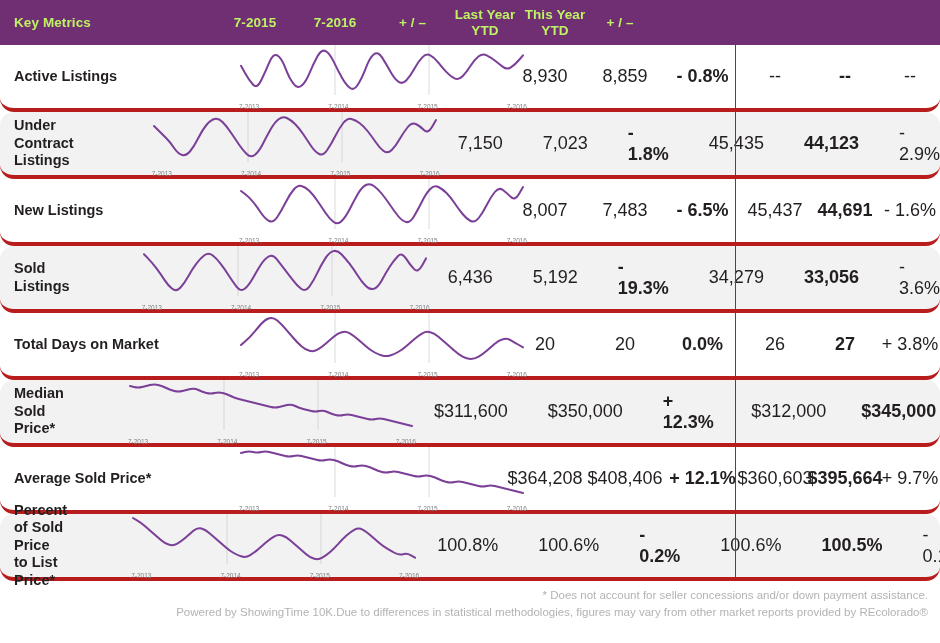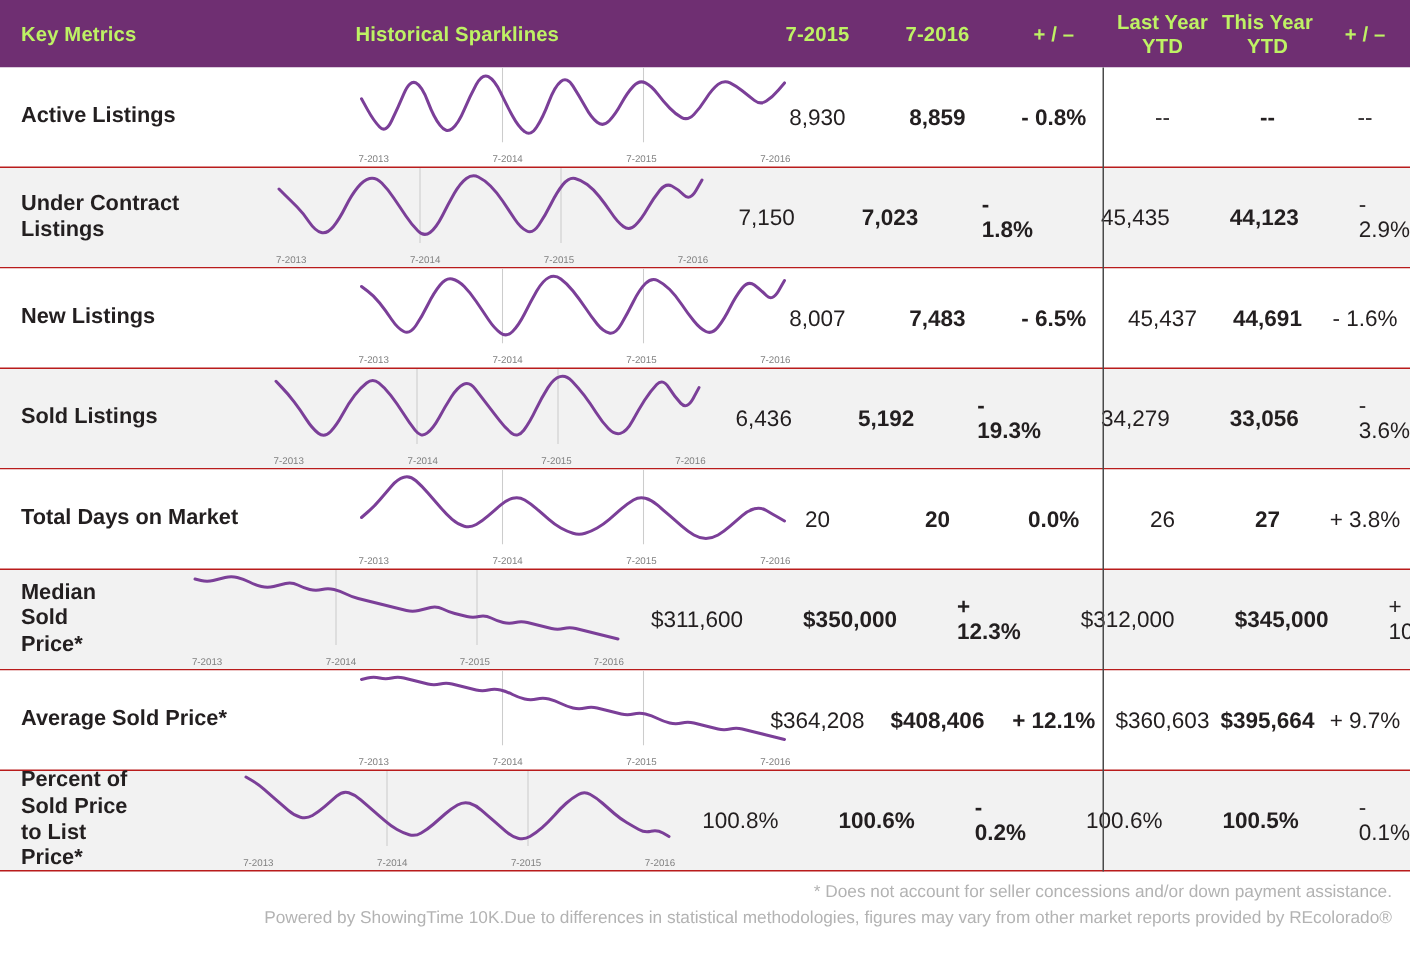--- a/index.html
+++ b/index.html
@@ -39,22 +39,23 @@
   .h-ty      { width: 70px;  justify-content: flex-end; text-align:center; line-height:1.15; }
   .h-pct2    { width: 60px;  justify-content: center; }
   .h-ly .stack, .h-ty .stack { display:block; width:100%; text-align:center; }
 
   
   .rows { position: relative; }
   .row {
     display: flex;
     align-items: stretch;
     height: 67px;
-    border-bottom: 1px solid #b91c1c;
+    border-bottom: 4px solid #b91c1c;
     background: #ffffff;
+    border-radius: 14px;
   }
   .row.alt { background: #f2f2f2; gap: 40px; }
 
   .c-metric {
     width: 215px;
     display: flex; align-items: center;
     padding-left: 14px;
     font-size: 14.5px;
     font-weight: bold;
     color: #231f20;
@@ -82,25 +83,25 @@
     width: 292px;
   }
   .spark-labels span {
     font-size: 6.5px;
     color: #808080;
     font-family: "Liberation Sans", sans-serif;
   }
 
   .c-num {
     display: flex; align-items: center; justify-content: center;
-    font-size: 15px;
+    font-size: 18px;
     color: #231f20;
   }
   .c-prev { width: 80px; }
-  .c-cur  { width: 80px; font-weight: bold; }
+  .c-cur  { width: 80px; font-weight: normal; }
   .c-pct  { width: 75px; font-weight: bold; }
   .c-ly   { width: 70px; }
   .c-ty   { width: 70px; font-weight: bold; }
   .c-pct2 { width: 60px; }
 
   
   .vsep {
     position: absolute;
     top: 0;
     left: 735px;
@@ -118,21 +119,20 @@
   }
   .footer div { white-space: nowrap; }
 </style>
 </head>
 <body>
 
 <div id="root">
 
   <div class="header">
     <div class="cell h-metrics">Key Metrics</div>
-    <div class="cell h-spark">Historical Sparklines</div>
     <div class="cell h-prev">7-2015</div>
     <div class="cell h-cur">7-2016</div>
     <div class="cell h-pct">+ / –</div>
     <div class="cell h-ly">
       <span class="stack">
         <span>Last Year</span><br>
         <span>YTD</span>
       </span>
     </div>
     <div class="cell h-ty">

